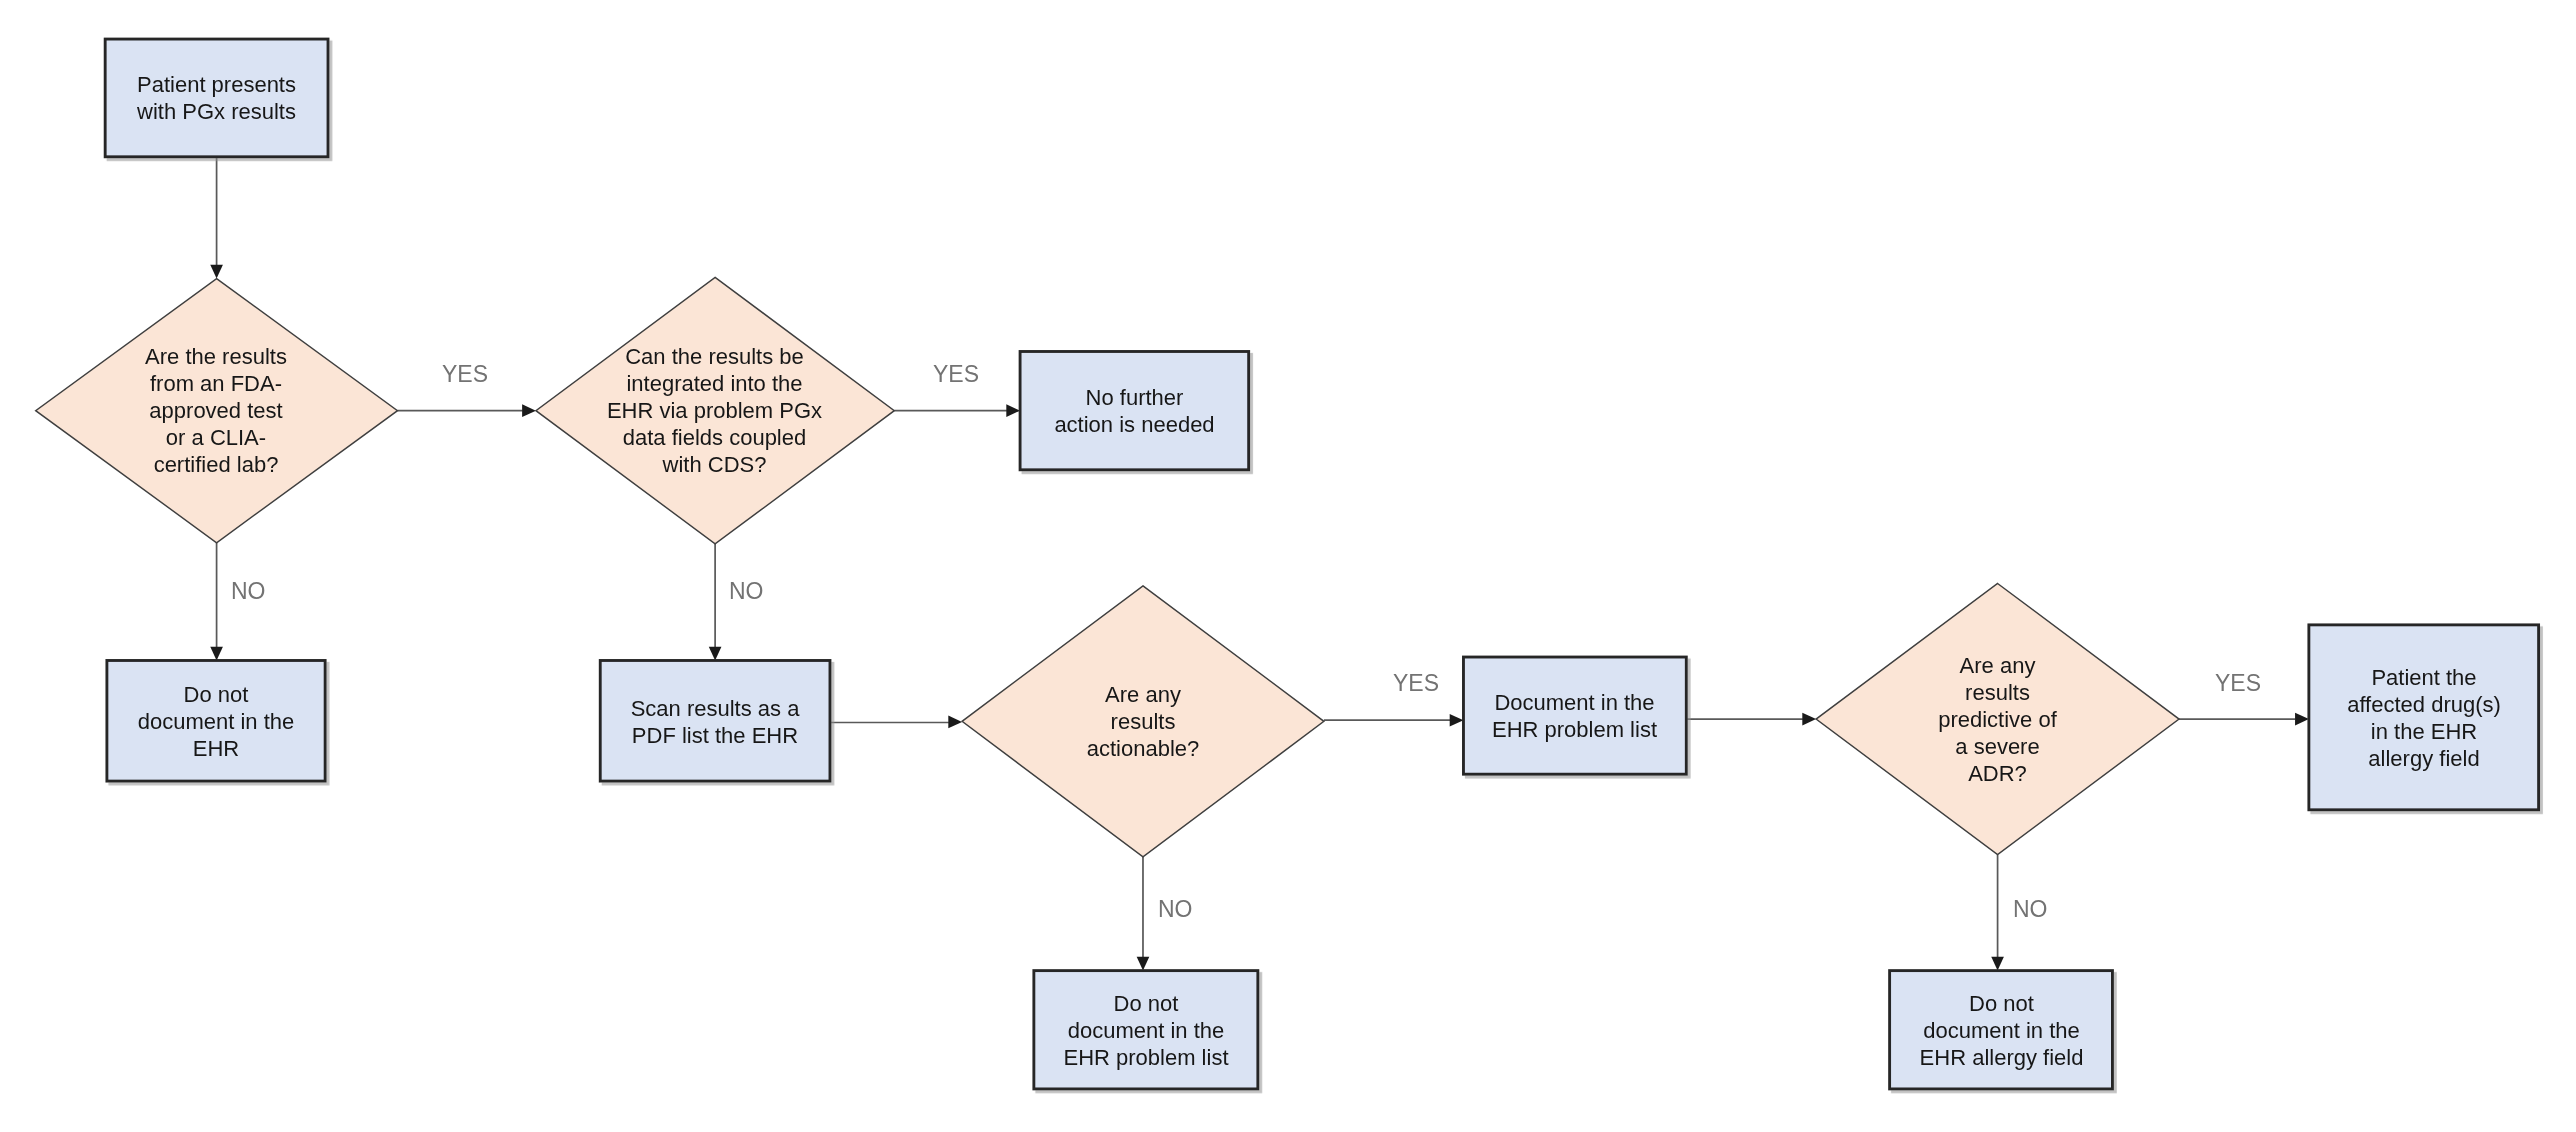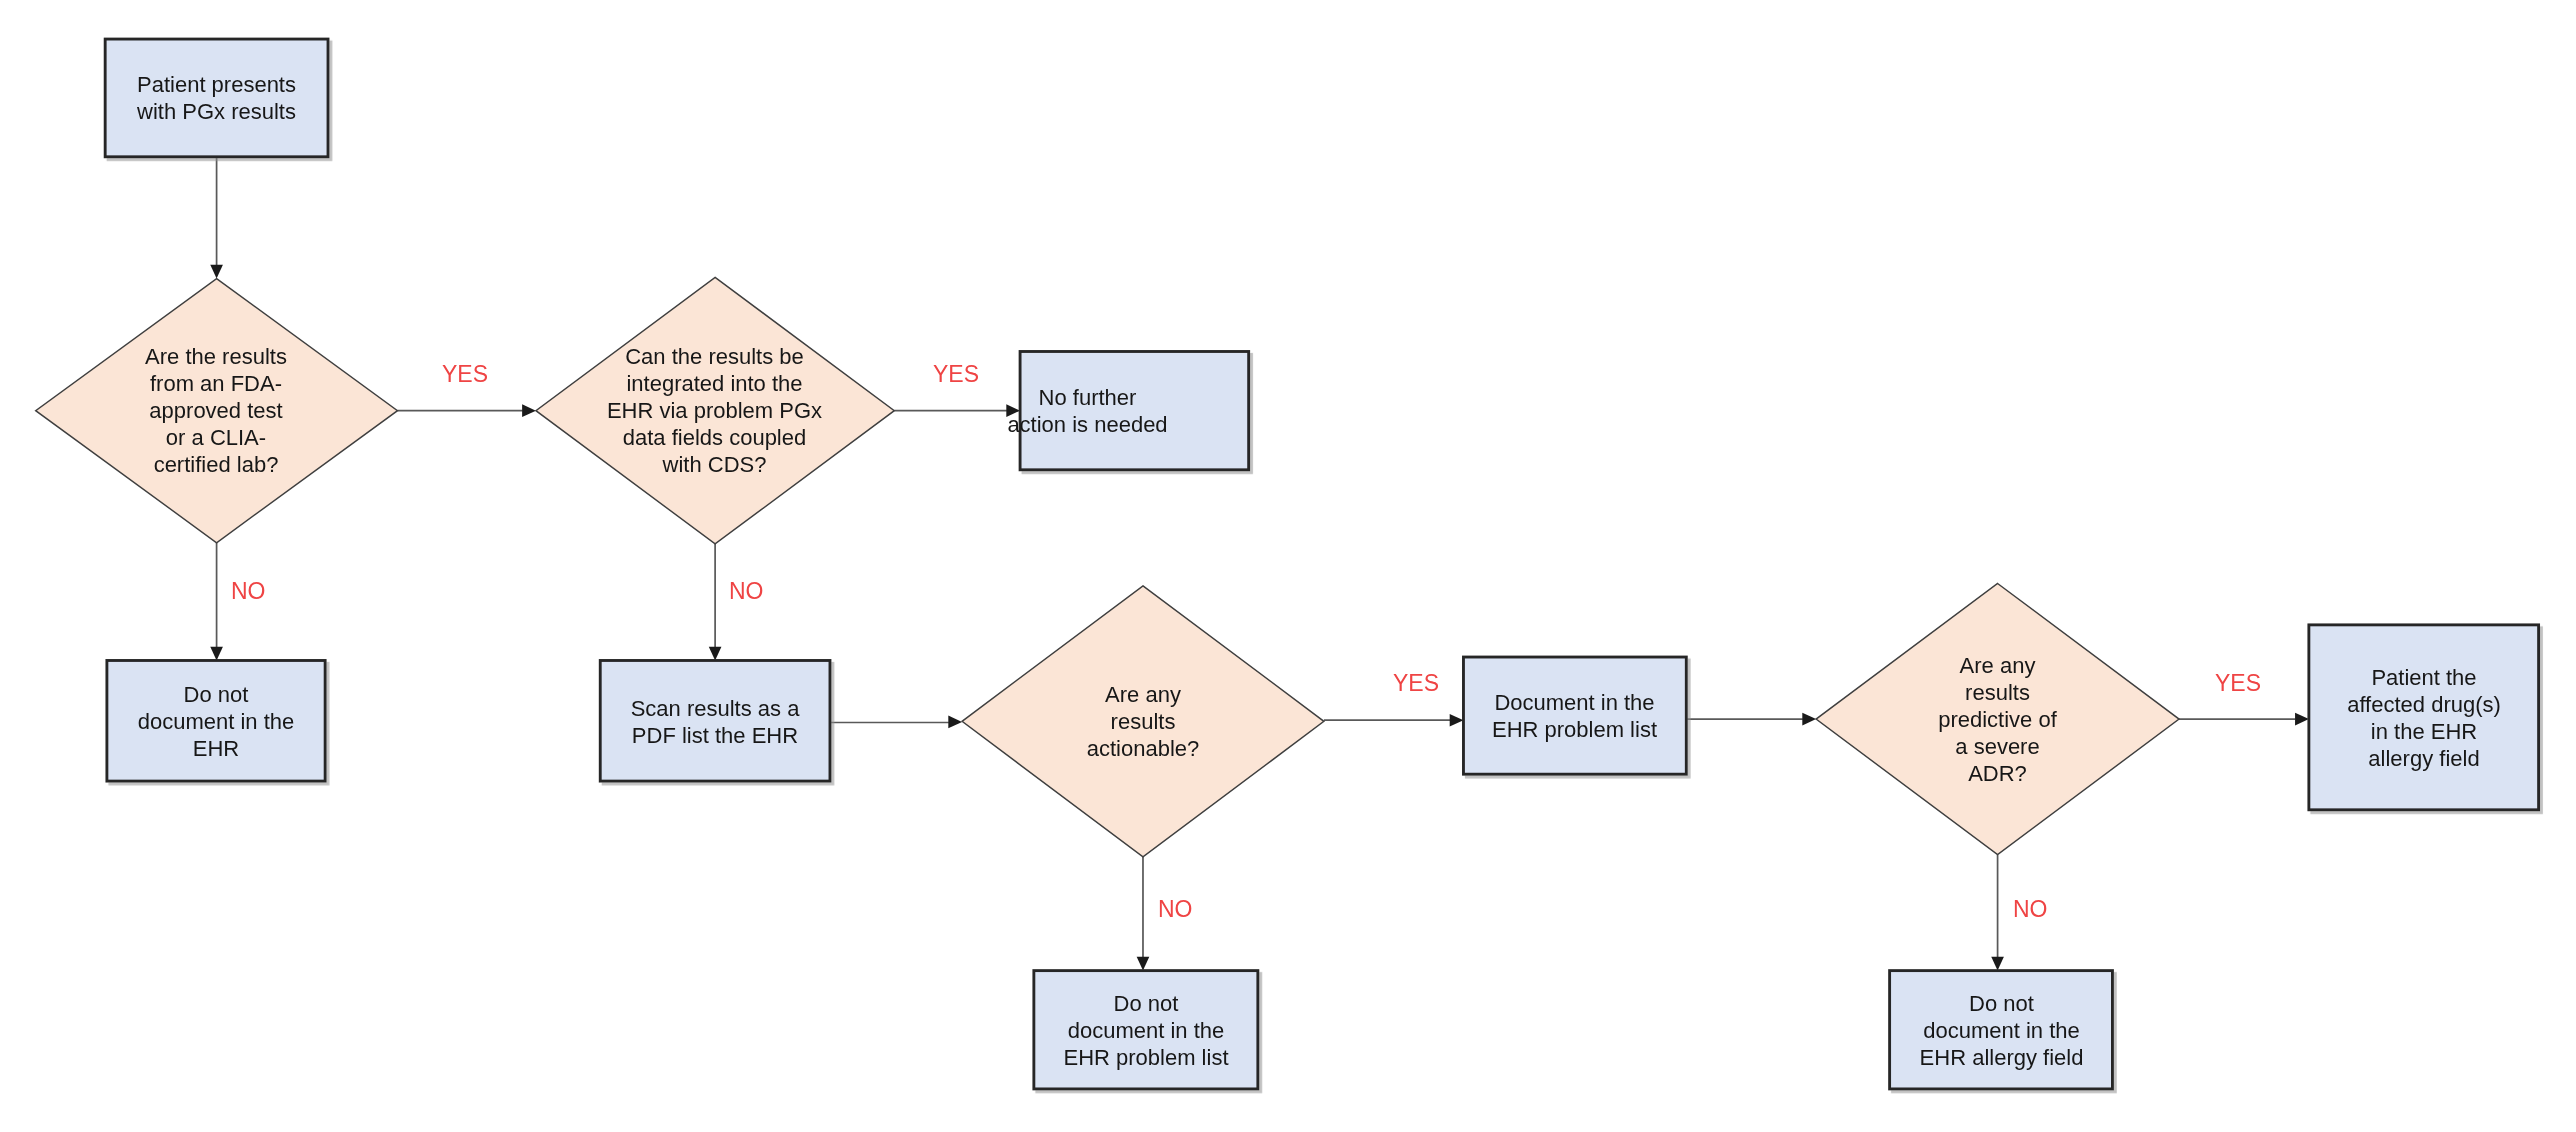--- a/index.html
+++ b/index.html
@@ -28,21 +28,21 @@
     justify-content: center;
     text-align: center;
     white-space: pre-line;
     color: #171717;
     font-size: 22px;
     line-height: 27px;
     pointer-events: none;
   }
   .edge-label {
     position: absolute;
-    color: #ef4444;
+    color: #737373;
     font-size: 23px;
     line-height: 25px;
     pointer-events: none;
   }
   .edge-label.centered {
     text-align: center;
     width: 86px;
   }
 </style>
 </head>
@@ -109,21 +109,21 @@
   <div class="node-label" style="left:84px;  top:307px;  width:264px; height:207px;">Are the results
 from an FDA-
 approved test
 or a CLIA-
 certified lab?</div>
   <div class="node-label" style="left:571px;  top:307px;  width:287px; height:207px;">Can the results be
 integrated into the
 EHR via problem PGx
 data fields coupled
 with CDS?</div>
-  <div class="node-label" style="left:973px; top:352px;  width:229px; height:118px;">No further
+  <div class="node-label" style="left:1020px; top:352px;  width:229px; height:118px;">No further
 action is needed</div>
   <div class="node-label" style="left:107px;  top:661px; width:218px; height:121px;">Do not
 document in the
 EHR</div>
   <div class="node-label" style="left:600px; top:661px; width:230px; height:121px;">Scan results as a
 PDF list the EHR</div>
   <div class="node-label" style="left:1028px; top:618px; width:230px; height:207px;">Are any
 results
 actionable?</div>
   <div class="node-label" style="left:1463px; top:657px; width:223px; height:117px;">Document in the

